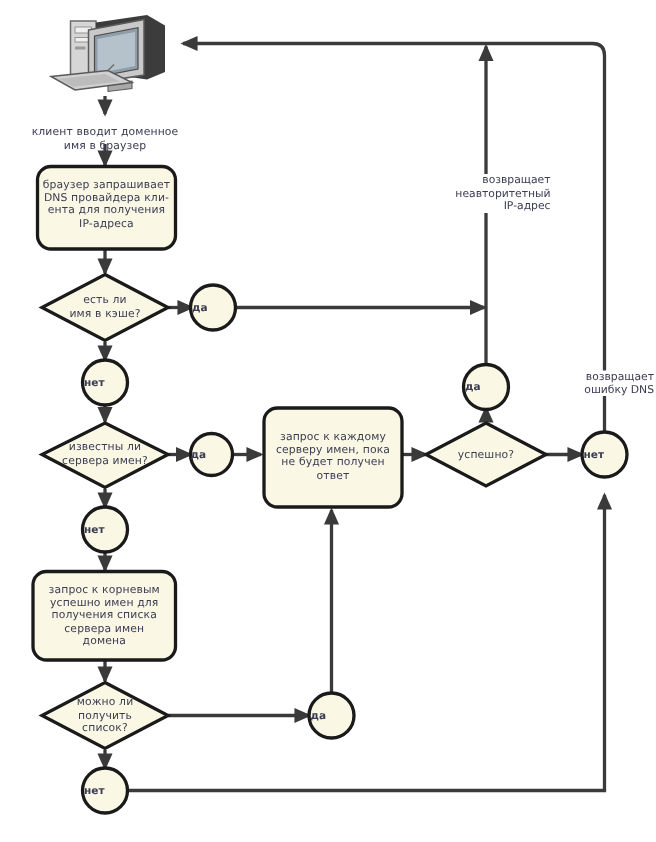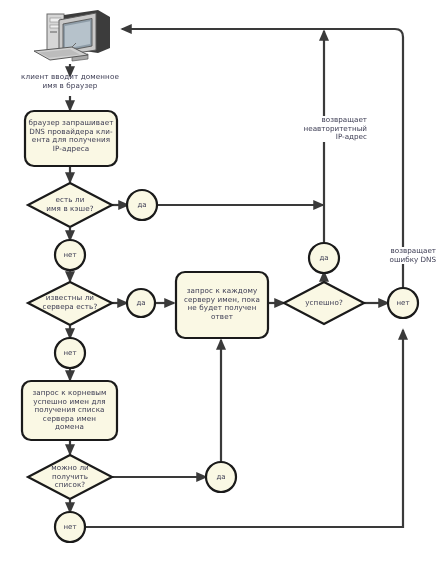--- a/index.html
+++ b/index.html
@@ -47,24 +47,24 @@
   .edge-label {
     position: absolute;
     text-align: right;
     color: #3b3b52;
     font-size: 7.2px;
     line-height: 8.6px;
     white-space: pre-line;
   }
   .token-text {
     position: absolute;
-    text-align: center;
     color: #3b3b52;
     font-size: 7px;
     line-height: 8px;
+    font-weight: bold;
   }
 </style>
 </head>
 <body>
 
 <div id="canvas">
 
   <svg id="flow-svg" viewBox="0 0 437 561">
     <defs>
       <marker id="arrow" viewBox="0 0 10 10" refX="8.5" refY="5" markerWidth="5.2" markerHeight="5.2" orient="auto-start-reverse">
@@ -159,37 +159,37 @@
 
       <path d="M 72 56 L 88 54 L 88 59 L 72 61 Z" fill="#a9a9a9" stroke="#5a5a5a" stroke-width="0.7"></path>
 
       <path d="M 34 51 L 72 47 L 88 55 L 50 60 Z" fill="#d0d0d0" stroke="#5a5a5a" stroke-width="1"></path>
       <path d="M 39 52.6 L 70 49.3 L 80 54.4 L 49 57.8 Z" fill="#bcbcbc"></path>
 
       <path d="M 72 47 L 76 43" stroke="#6b6b6b" stroke-width="1" fill="none"></path>
     </g>
   </svg>
 
-  <div class="node-text" style="left:15px; top:73px; width:110px;">клиент вводит доменное
+  <div class="node-text" style="left:15px; top:84px; width:110px;">клиент вводит доменное
 имя в браузер</div>
 
   <div class="node-text" style="left:25px; top:119px; width:92px;text-align:center;">браузер запрашивает
 DNS  провайдера кли-
 ента для получения
 IP-адреса</div>
 
   <div class="node-text" style="left:30px; top:196px; width:80px;">есть ли
 имя в кэше?</div>
 
   <div class="token-text" style="left:56px; top:251px; width:28px;">нет</div>
 
   <div class="token-text" style="left:128px; top:201px; width:28px;">да</div>
 
   <div class="node-text" style="left:28px; top:294px; width:84px;">известны ли
-сервера есть?</div>
+сервера имен?</div>
 
   <div class="token-text" style="left:127px; top:299px; width:28px;">да</div>
 
   <div class="token-text" style="left:56px; top:349px; width:28px;">нет</div>
 
   <div class="node-text" style="left:176px; top:287px; width:92px;">запрос к каждому
 серверу имен, пока
 не будет получен
 ответ</div>
 

